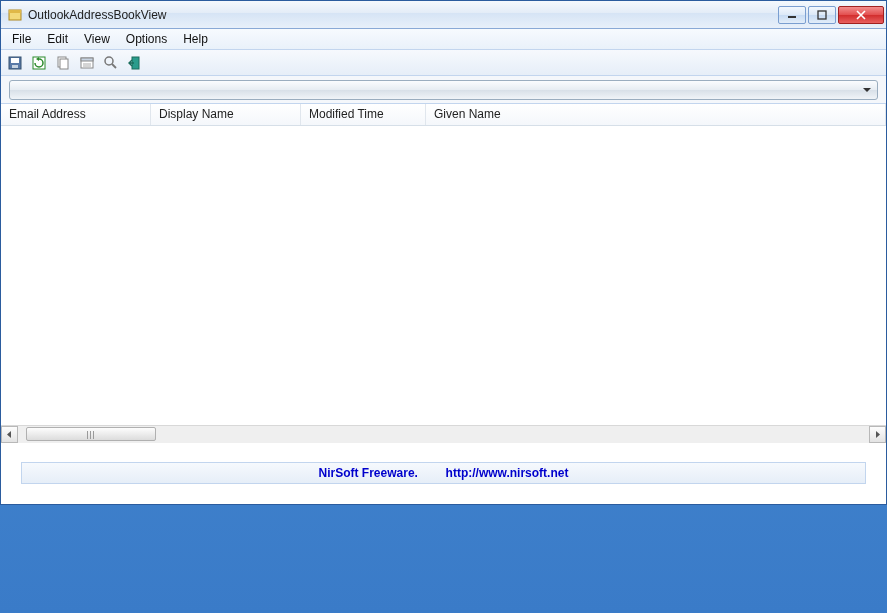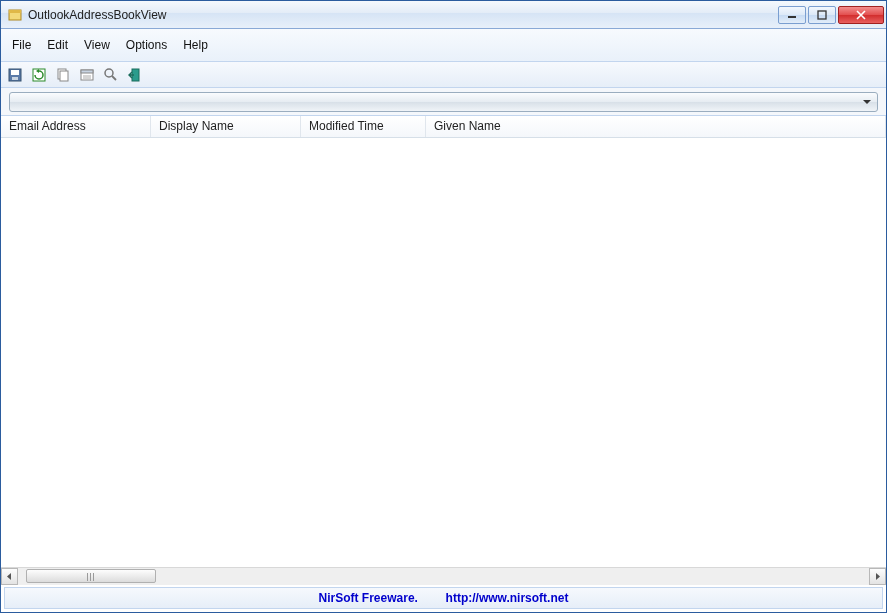--- a/index.html
+++ b/index.html
@@ -8,21 +8,21 @@
     padding: 0;
     font-family: "Segoe UI", Tahoma, sans-serif;
     font-size: 12px;
     background: linear-gradient(to bottom, #4b8fd4 0%, #3a7bc8 100%);
     width: 887px;
     height: 613px;
     overflow: hidden;
   }
   .window {
     width: 887px;
-    height: 613px;
+    height: 505px;
     display: flex;
     flex-direction: column;
     border: 1px solid #2b5c9e;
     background: #fff;
   }
   .titlebar {
     height: 28px;
     background: linear-gradient(to bottom, #f5f9fd 0%, #e3ecf7 45%, #d6e4f5 46%, #e8f0fa 100%);
     display: flex;
     align-items: center;
@@ -64,21 +64,21 @@
     width: 46px;
     background: linear-gradient(to bottom, #f28d8d 0%, #e35050 48%, #d22e2e 52%, #e86060 100%);
     border-color: #a02020;
     color: #fff;
   }
   .menubar {
     height: 21px;
     background: linear-gradient(to bottom, #f7fafe 0%, #e9f1fa 100%);
     display: flex;
     align-items: center;
-    padding: 16px 4px;
+    padding: 4px 4px;
     border-bottom: 1px solid #c2d5ee;
     gap: 2px;
   }
   .menu-item {
     padding: 2px 7px;
     color: #111;
     cursor: default;
   }
   .toolbar {
     height: 26px;
@@ -186,21 +186,21 @@
   }
   .statusbar {
     height: 22px;
     background: linear-gradient(to bottom, #f6f9fd 0%, #e6eef8 100%);
     border-top: 1px solid #c2d5ee;
     display: flex;
     align-items: center;
     justify-content: center;
     font-size: 12px;
     font-weight: bold;
-    margin: 3px;
+    margin: 20px;
     border: 1px solid #c2d5ee;
   }
   .statusbar a { color: #0000cc; text-decoration: none; padding-left: 21px; }
   .statusbar .company { color: #0000cc; }
   svg { display: block; }
 </style>
 </head>
 <body>
 
 <div class="window">

